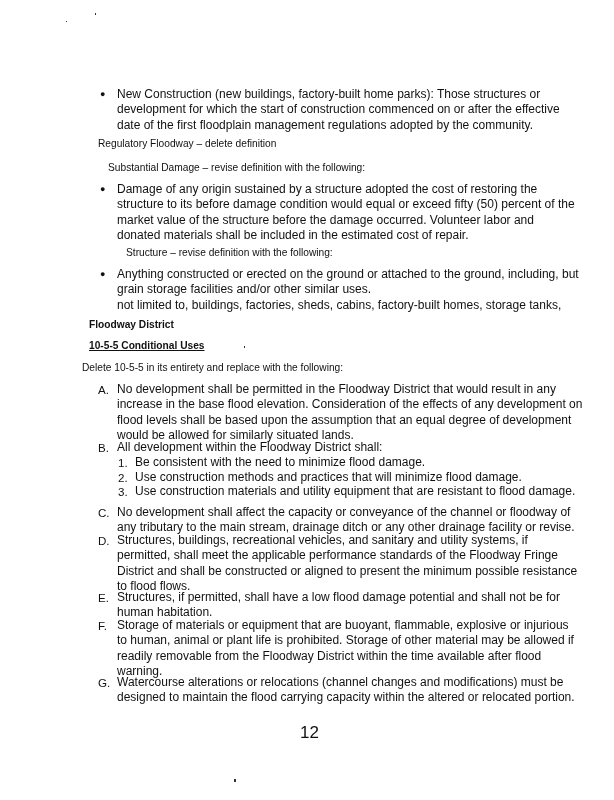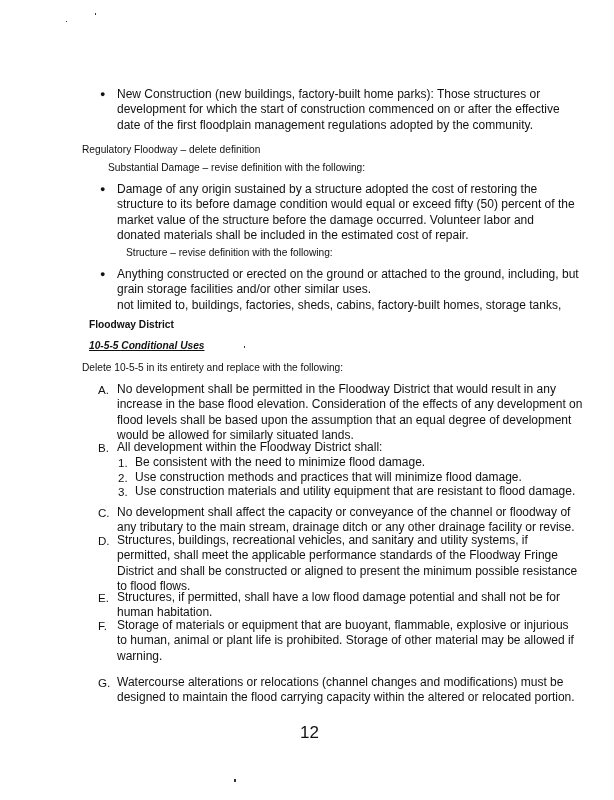--- a/index.html
+++ b/index.html
@@ -10,39 +10,39 @@
   .speck { position: absolute; background: #333; }
   .p { position: absolute; left: 82px; font-size: 10.2px; line-height: 14px; white-space: nowrap; }
   .bullet-item { position: absolute; left: 117px; width: 430px; }
   .bullet-glyph { position: absolute; left: -17px; top: 0; font-size: 9px; }
   .line { display: block; white-space: nowrap; font-size: 12px; line-height: 15.4px; }
   .list-item { position: absolute; left: 117px; width: 460px; }
   .list-letter { position: absolute; left: -19px; top: 0; font-size: 11.6px; line-height: 15.4px; }
   .num-item { position: absolute; left: 135px; }
   .num-label { position: absolute; left: -17px; top: 0; font-size: 11.6px; line-height: 15.4px; }
   .bold { font-weight: bold; padding-left: 7px; }
-  .underline { text-decoration: underline; font-style: italic; }
+  .underline { text-decoration: underline; }
   .pagenum { position: absolute; left: 300px; top: 723px; font-size: 17px; }
 </style>
 </head>
 <body>
 
 <div class="speck" style="left:95px;top:13px;width:1px;height:2px;"></div>
 <div class="speck" style="left:66px;top:21px;width:1px;height:1px;"></div>
 <div class="speck" style="left:244px;top:346px;width:1px;height:2px;"></div>
 <div class="speck" style="left:234px;top:779px;width:2px;height:3px;"></div>
 
 <div class="bullet-item" style="top:87px;">
   <span class="bullet-glyph" style="top:2px;">●</span>
   <span class="line">New Construction (new buildings, factory-built home parks):  Those structures or</span>
   <span class="line">development for which the start of construction commenced on or after the effective</span>
   <span class="line">date of the first floodplain management regulations adopted by the community.</span>
 </div>
 
-<div class="p" style="top:143px;">Regulatory Floodway – delete definition</div>
+<div class="p" style="top:137px;margin-left:16px;">Regulatory Floodway – delete definition</div>
 <div class="p" style="top:161px;margin-left:26px;">Substantial Damage – revise definition with the following:</div>
 
 <div class="bullet-item" style="top:182px;">
   <span class="bullet-glyph" style="top:2px;">●</span>
   <span class="line">Damage of any origin sustained by a structure adopted the cost of restoring the</span>
   <span class="line">structure to its before damage condition would equal or exceed fifty (50) percent of the</span>
   <span class="line">market value of the structure before the damage occurred. Volunteer labor and</span>
   <span class="line">donated materials shall be included in the estimated cost of repair.</span>
 </div>
 
@@ -101,20 +101,21 @@
 <div class="list-item" style="top:590px;">
   <span class="list-letter">E.</span>
   <span class="line">Structures, if permitted, shall have a low flood damage potential and shall not be for</span>
   <span class="line">human habitation.</span>
 </div>
 
 <div class="list-item" style="top:618px;">
   <span class="list-letter">F.</span>
   <span class="line">Storage of materials or equipment that are buoyant, flammable, explosive or injurious</span>
   <span class="line">to human, animal or plant life is prohibited. Storage of other material may be allowed if</span>
+  <span class="line">readily removable from the Floodway District within the time available after flood</span>
   <span class="line">warning.</span>
 </div>
 
 <div class="list-item" style="top:675px;">
   <span class="list-letter">G.</span>
   <span class="line">Watercourse alterations or relocations (channel changes and modifications) must be</span>
   <span class="line">designed to maintain the flood carrying capacity within the altered or relocated portion.</span>
 </div>
 
 <div class="pagenum">12</div>

